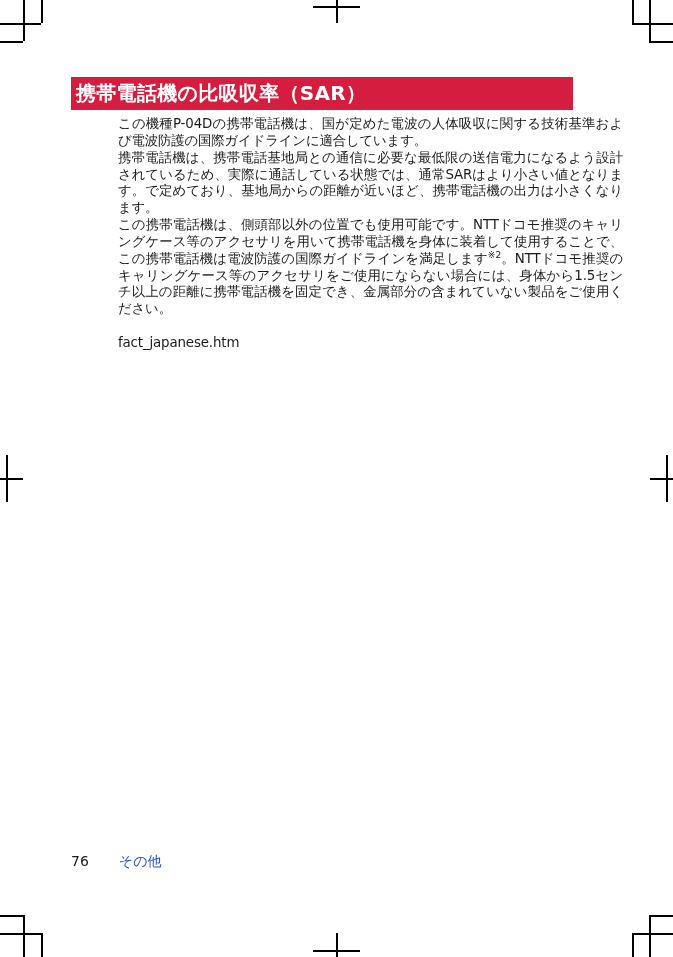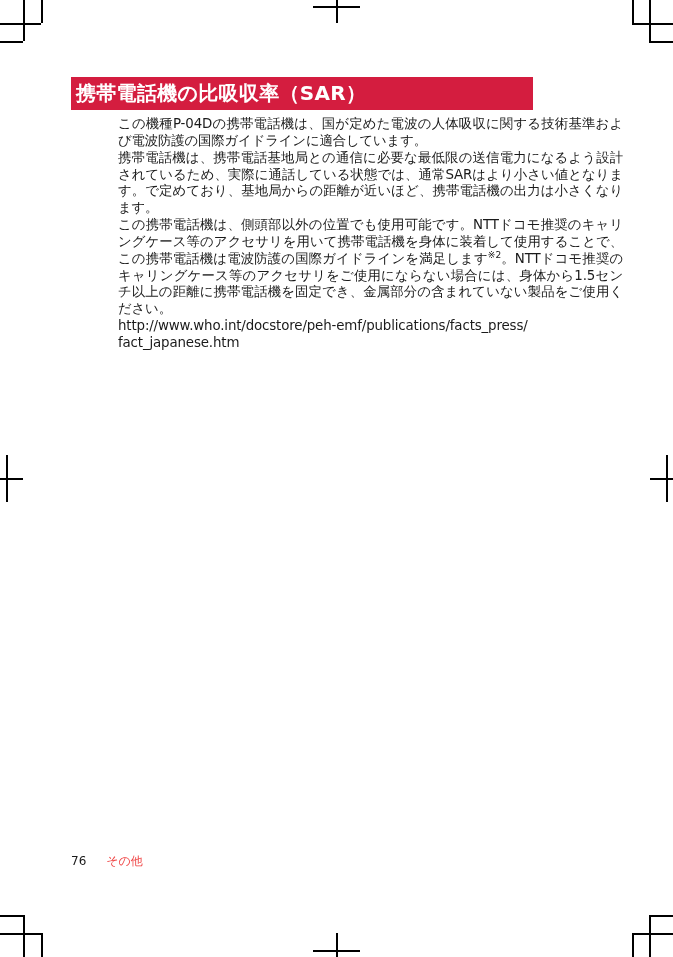--- a/index.html
+++ b/index.html
@@ -19,21 +19,21 @@
       position: absolute;
       background: #000000;
     }
     .crop.h { height: 1.5px; }
     .crop.v { width: 1.5px; }
 
     .title-bar {
       position: absolute;
       left: 71px;
       top: 77px;
-      width: 462px;
+      width: 502px;
       height: 33px;
       background: #d41d3f;
       box-sizing: border-box;
       padding-left: 5px;
       display: flex;
       align-items: center;
     }
     .title-text {
       color: #ffffff;
       font-weight: bold;
@@ -66,27 +66,27 @@
     sup.note {
       font-size: 9px;
       line-height: 0;
       vertical-align: 5px;
     }
 
     .footer {
       position: absolute;
       left: 71px;
       top: 853px;
-      font-size: 12px;
+      font-size: 14px;
       display: flex;
-      gap: 20px;
+      gap: 30px;
       align-items: baseline;
     }
     .page-num { color: #1a1a1a; }
-    .section-name { color: #ef4444; }
+    .section-name { color: #1d4ed8; }
   </style>
 </head>
 <body>
 
 <div>
 
   <div class="crop v" style="left:23px;top:0;height:41px;"></div>
   <div class="crop v" style="left:41px;top:0;height:23px;"></div>
   <div class="crop h" style="left:0;top:23px;width:41px;"></div>
   <div class="crop h" style="left:0;top:41px;width:23px;"></div>
@@ -127,19 +127,19 @@
   <p class="para">この機種P-04Dの携帯電話機は、国が定めた電波の人体吸収に関する技術基準および電波防護の国際ガイドラインに適合しています。</p>
 
 
 
   <p class="para">携帯電話機は、携帯電話基地局との通信に必要な最低限の送信電力になるよう設計されているため、実際に通話している状態では、通常SARはより小さい値となります。で定めており、基地局からの距離が近いほど、携帯電話機の出力は小さくなります。</p>
 
   <p class="para"><span>この携帯電話機は、側頭部以外の位置でも使用可能です。NTTドコモ推奨のキャリングケース等のアクセサリを用いて携帯電話機を身体に装着して使用することで、この携帯電話機は電波防護の国際ガイドラインを満足します</span><sup class="note">※2</sup><span>。NTTドコモ推奨のキャリングケース等のアクセサリをご使用にならない場合には、身体から1.5センチ以上の距離に携帯電話機を固定でき、金属部分の含まれていない製品をご使用ください。</span></p>
 
 
 
-  <p class="para url"><span>http://www.who.int/docstore/peh-emf/publications/facts_press/</span><br><span>fact_japanese.htm</span></p>
+  <p class="para url"><br><span>fact_japanese.htm</span></p>
 </div>
 
 <div class="footer">
   <span class="page-num">76</span>
   <span class="section-name">その他</span>
 </div>
 
 </body></html>

